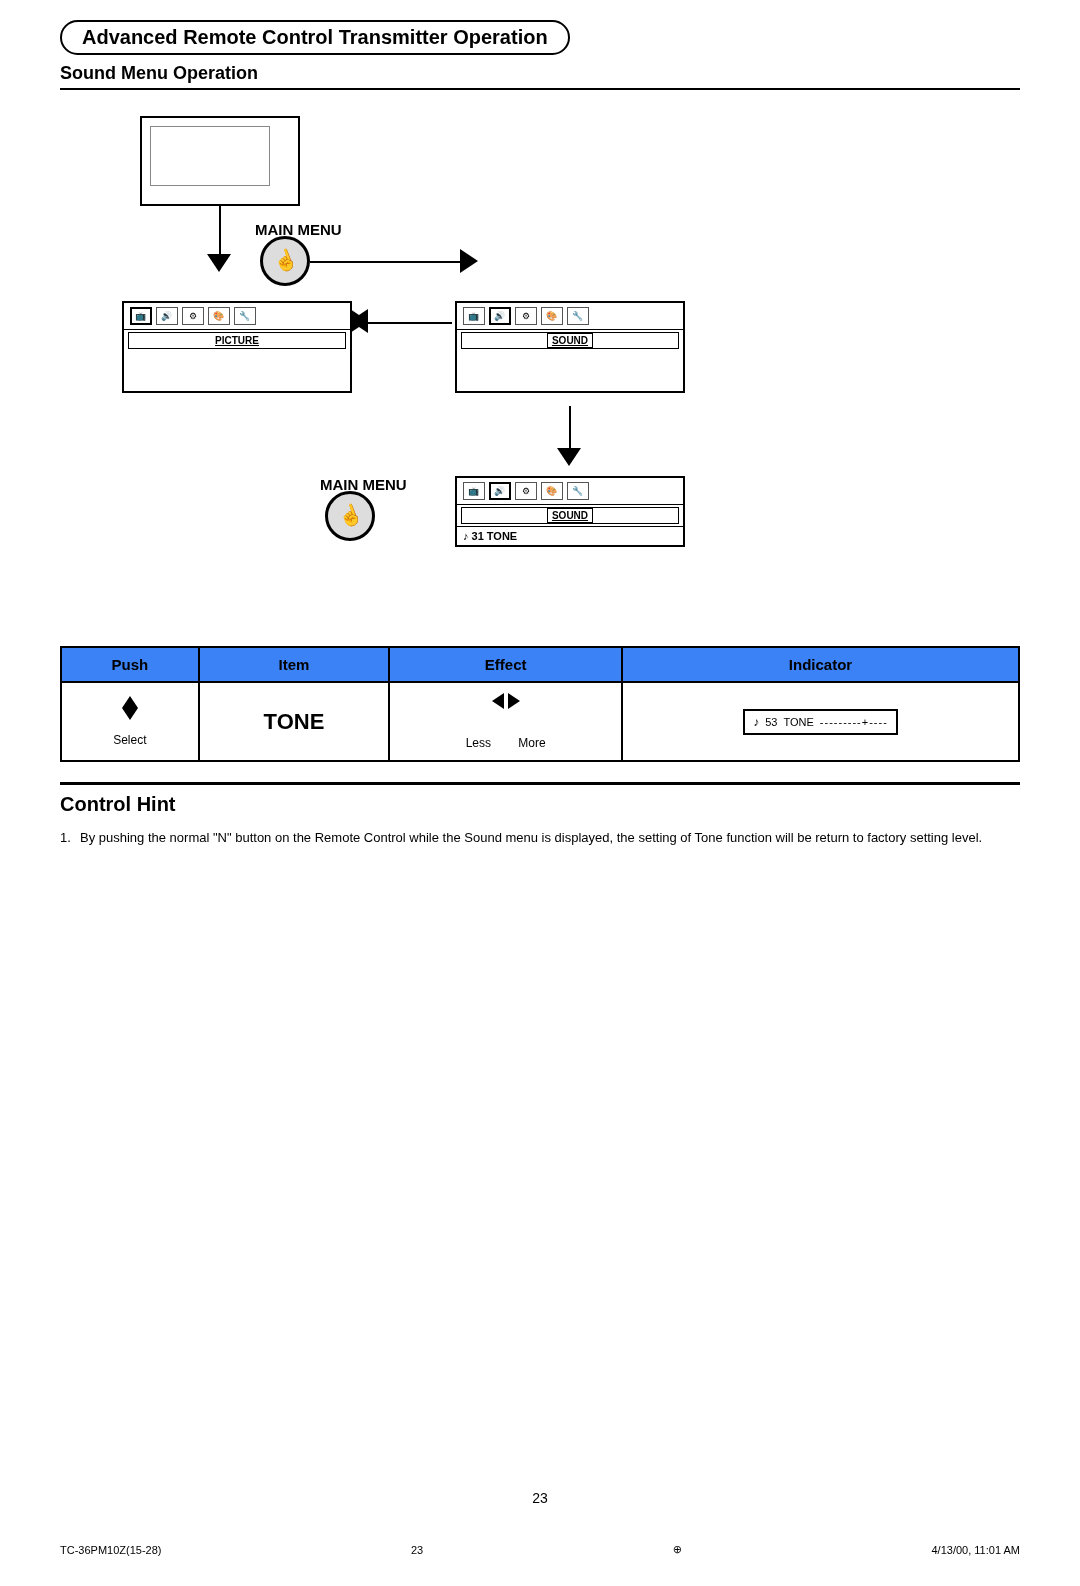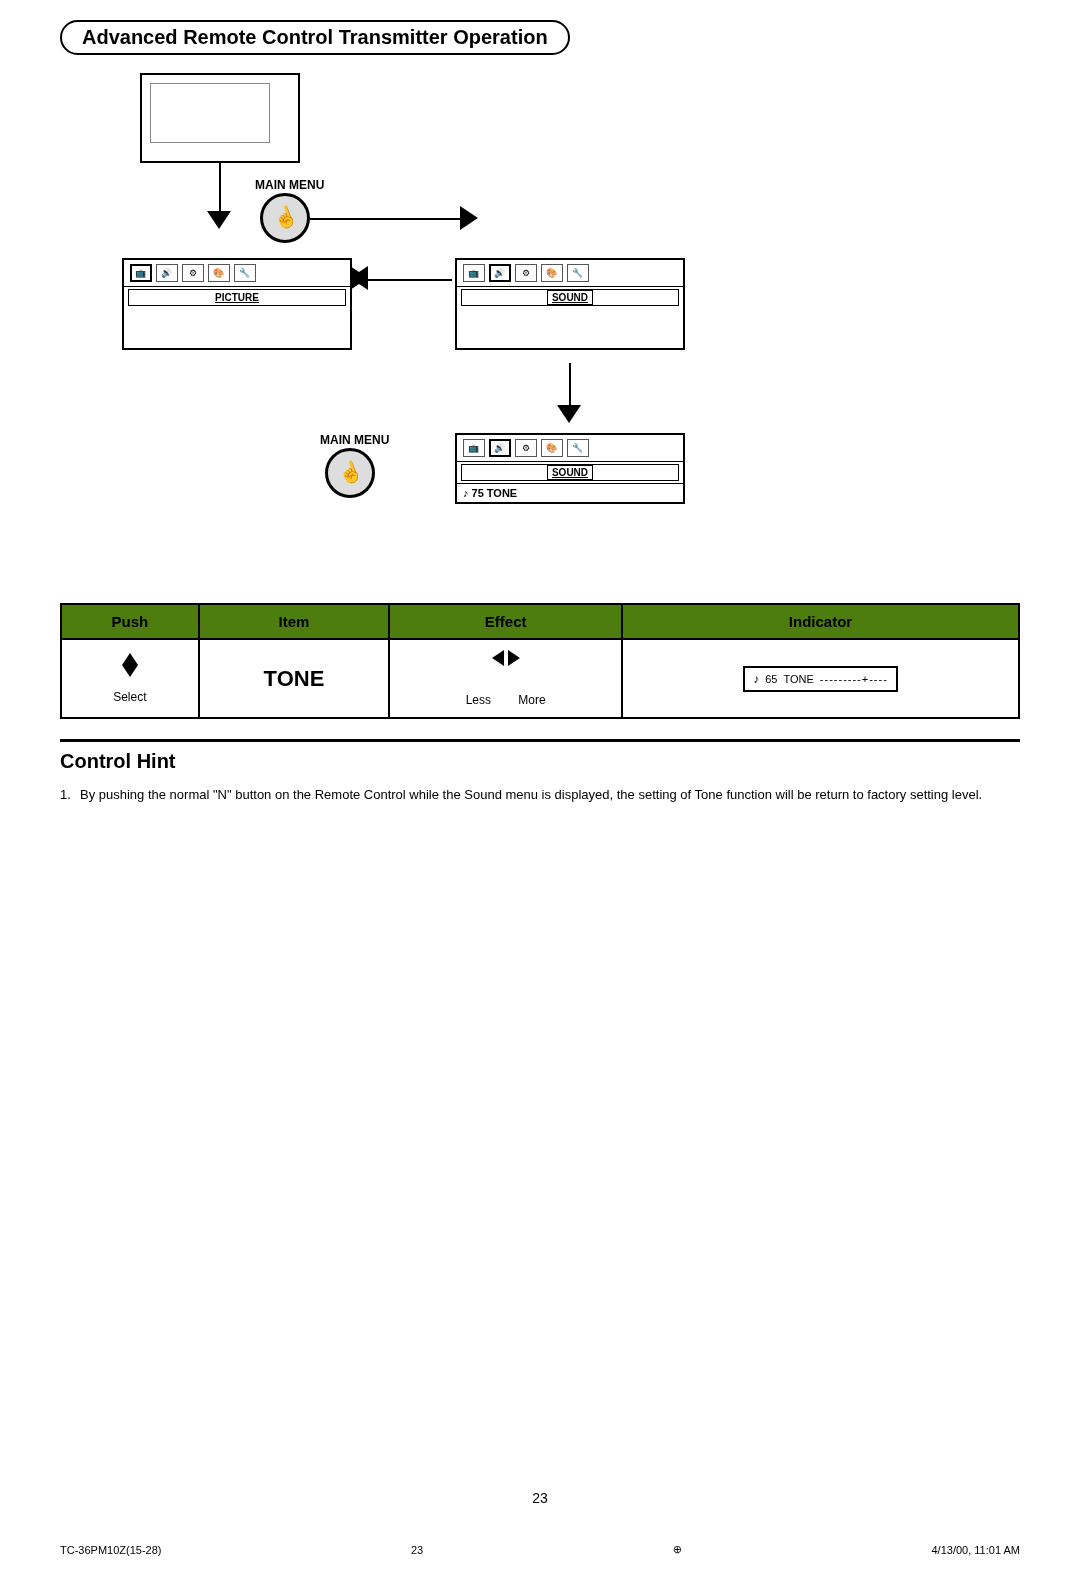--- a/index.html
+++ b/index.html
@@ -138,21 +138,21 @@
       justify-content: center;
     }
 
     .main-menu-finger {
       font-size: 20px;
       transform: rotate(-20deg);
     }
 
     .main-menu-label {
       position: absolute;
-      font-size: 12px;
+      font-size: 15px;
       font-weight: bold;
       text-align: left;
     }
 
     
     .sound-menu-section {
       margin-bottom: 20px;
     }
 
     .sound-menu-title {
@@ -165,21 +165,21 @@
       width: 100%;
       border-collapse: collapse;
     }
 
     table.sound-table th {
       border: 2px solid #000;
       padding: 8px 12px;
       text-align: center;
       font-size: 15px;
       font-weight: bold;
-      background: #4d7c0f;
+      background: #3b82f6;
     }
 
     table.sound-table td {
       border: 2px solid #000;
       padding: 10px 12px;
       text-align: center;
       vertical-align: middle;
     }
 
     .push-cell {
@@ -322,20 +322,23 @@
 <body>
 
 <div class="page-container">
 
   
   <div class="title-banner">
     <span>Advanced Remote Control Transmitter Operation</span>
   </div>
 
   
+  <div class="section-heading">
+    <span>Sound Menu Operation</span>
+  </div>
 
   
   <div class="diagram-area">
 
     <div class="tv-screen-box" style="left:80px; top:10px; width:160px; height:90px;">
       <div class="tv-screen-inner"></div>
     </div>
 
     <div class="v-line" style="left:159px; top:100px; height:55px;"></div>
 
@@ -405,21 +408,21 @@
         <div class="menu-icon-item">📺</div>
         <div class="menu-icon-item active-tab">🔊</div>
         <div class="menu-icon-item">⚙</div>
         <div class="menu-icon-item">🎨</div>
         <div class="menu-icon-item">🔧</div>
       </div>
       <div class="menu-label">
         <span style="text-decoration:underline; border:1px solid #000; padding:1px 4px;">SOUND</span>
       </div>
       <div style="padding: 3px 6px; font-size:11px; border-top:1px solid #000; font-weight:bold;">
-        <span>♪ 75 TONE</span>
+        <span>♪ 31 TONE</span>
       </div>
     </div>
 
   </div>
 
   
   <div class="sound-menu-section">
 
     <table class="sound-table">
       <thead>
@@ -452,21 +455,21 @@
               </div>
               <div class="effect-labels">
                 <span>Less</span>
                 <span>More</span>
               </div>
             </div>
           </td>
           <td>
             <div class="indicator-cell">
               <span style="font-size:12px;">♪</span>
-              <span style="font-size:11px;">65</span>
+              <span style="font-size:11px;">53</span>
               <span style="font-size:11px;">TONE</span>
               <span style="font-size:11px; letter-spacing:1px;">---------+----</span>
             </div>
           </td>
         </tr>
       </tbody>
     </table>
   </div>
 
   

